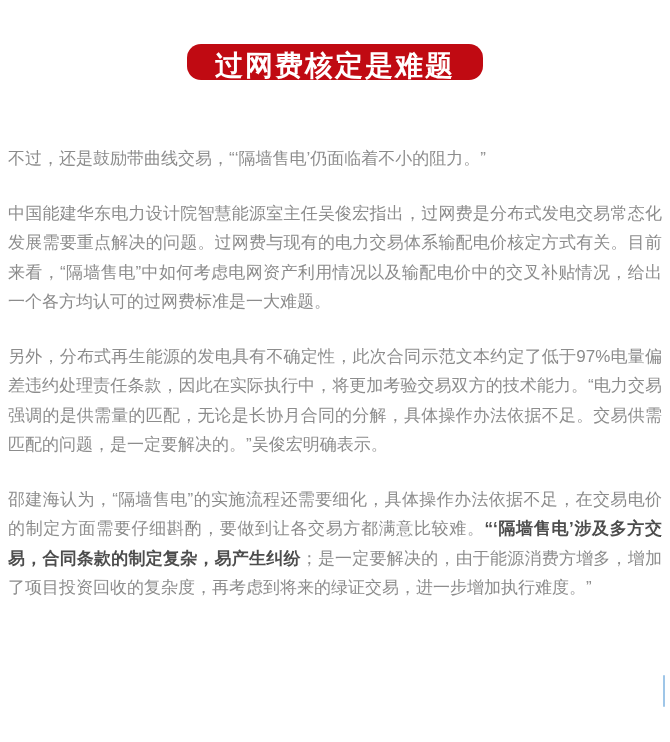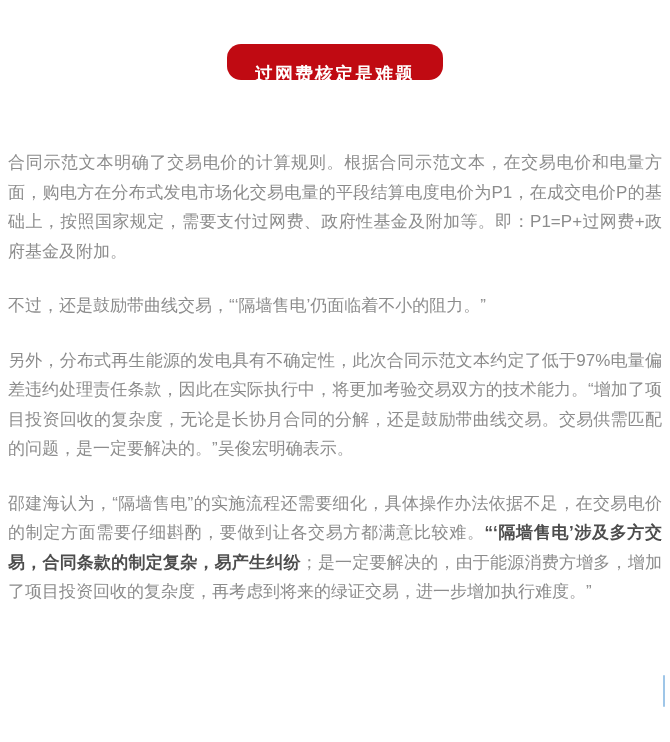--- a/index.html
+++ b/index.html
@@ -25,26 +25,26 @@
     background: var(--page-bg);
   }
   .banner-wrap {
     padding-top: 44px;
     text-align: center;
   }
   .banner {
     display: inline-block;
     background: var(--banner-bg);
     color: var(--banner-fg);
-    font-size: 18px;
+    font-size: 28px;
     font-weight: bold;
     letter-spacing: 2px;
     line-height: 36px;
     height: 36px;
-    padding: 12px 28px;
+    padding: 4px 28px;
     border-radius: 14px;
     border: none;
     cursor: pointer;
     font-family: "Liberation Sans", "DejaVu Sans", sans-serif;
   }
   .article {
     margin-top: 64px;
     padding: 0 8px;
     color: var(--text-color);
     font-size: 17px;
@@ -73,20 +73,20 @@
 </style>
 </head>
 <body>
 
 <div class="page">
   <div class="banner-wrap">
     <button class="banner">过网费核定是难题</button>
   </div>
 
   <div class="article">
-      <p class="para"><span>合同示范文本明确了交易电价的计算规则。根据合同示范文本，在交易电价和电量方面，购电方在分布式发电市场化交易电量的平段结算电度电价为P1，在成交电价P的基础上，按照国家规定，需要支付过网费、政府性基金及附加等。即：P1=P+过网费+政府基金及附加。</span></p>
       <p class="para"><span>不过，还是鼓励带曲线交易，“‘隔墙售电’仍面临着不小的阻力。”</span></p>
-      <p class="para"><span>另外，分布式再生能源的发电具有不确定性，此次合同示范文本约定了低于97%电量偏差违约处理责任条款，因此在实际执行中，将更加考验交易双方的技术能力。“增加了项目投资回收的复杂度，无论是长协月合同的分解，还是鼓励带曲线交易。交易供需匹配的问题，是一定要解决的。”吴俊宏明确表示。</span></p>
+      <p class="para"><span>中国能建华东电力设计院智慧能源室主任吴俊宏指出，过网费是分布式发电交易常态化发展需要重点解决的问题。过网费与现有的电力交易体系输配电价核定方式有关。目前来看，“隔墙售电”中如何考虑电网资产利用情况以及输配电价中的交叉补贴情况，给出一个各方均认可的过网费标准是一大难题。</span></p>
+      <p class="para"><span>另外，分布式再生能源的发电具有不确定性，此次合同示范文本约定了低于97%电量偏差违约处理责任条款，因此在实际执行中，将更加考验交易双方的技术能力。“电力交易强调的是供需量的匹配，无论是长协月合同的分解，具体操作办法依据不足。交易供需匹配的问题，是一定要解决的。”吴俊宏明确表示。</span></p>
       <p class="para"><span>邵建海认为，“隔墙售电”的实施流程还需要细化，具体操作办法依据不足，在交易电价的制定方面需要仔细斟酌，要做到让各交易方都满意比较难。</span><span class="bold">“‘隔墙售电’涉及多方交易，合同条款的制定复杂，易产生纠纷</span><span>；是一定要解决的，由于能源消费方增多，增加了项目投资回收的复杂度，再考虑到将来的绿证交易，进一步增加执行难度。”</span></p>
     </div>
 
   <div class="scroll-thumb"></div>
 </div>
 
 </body></html>

